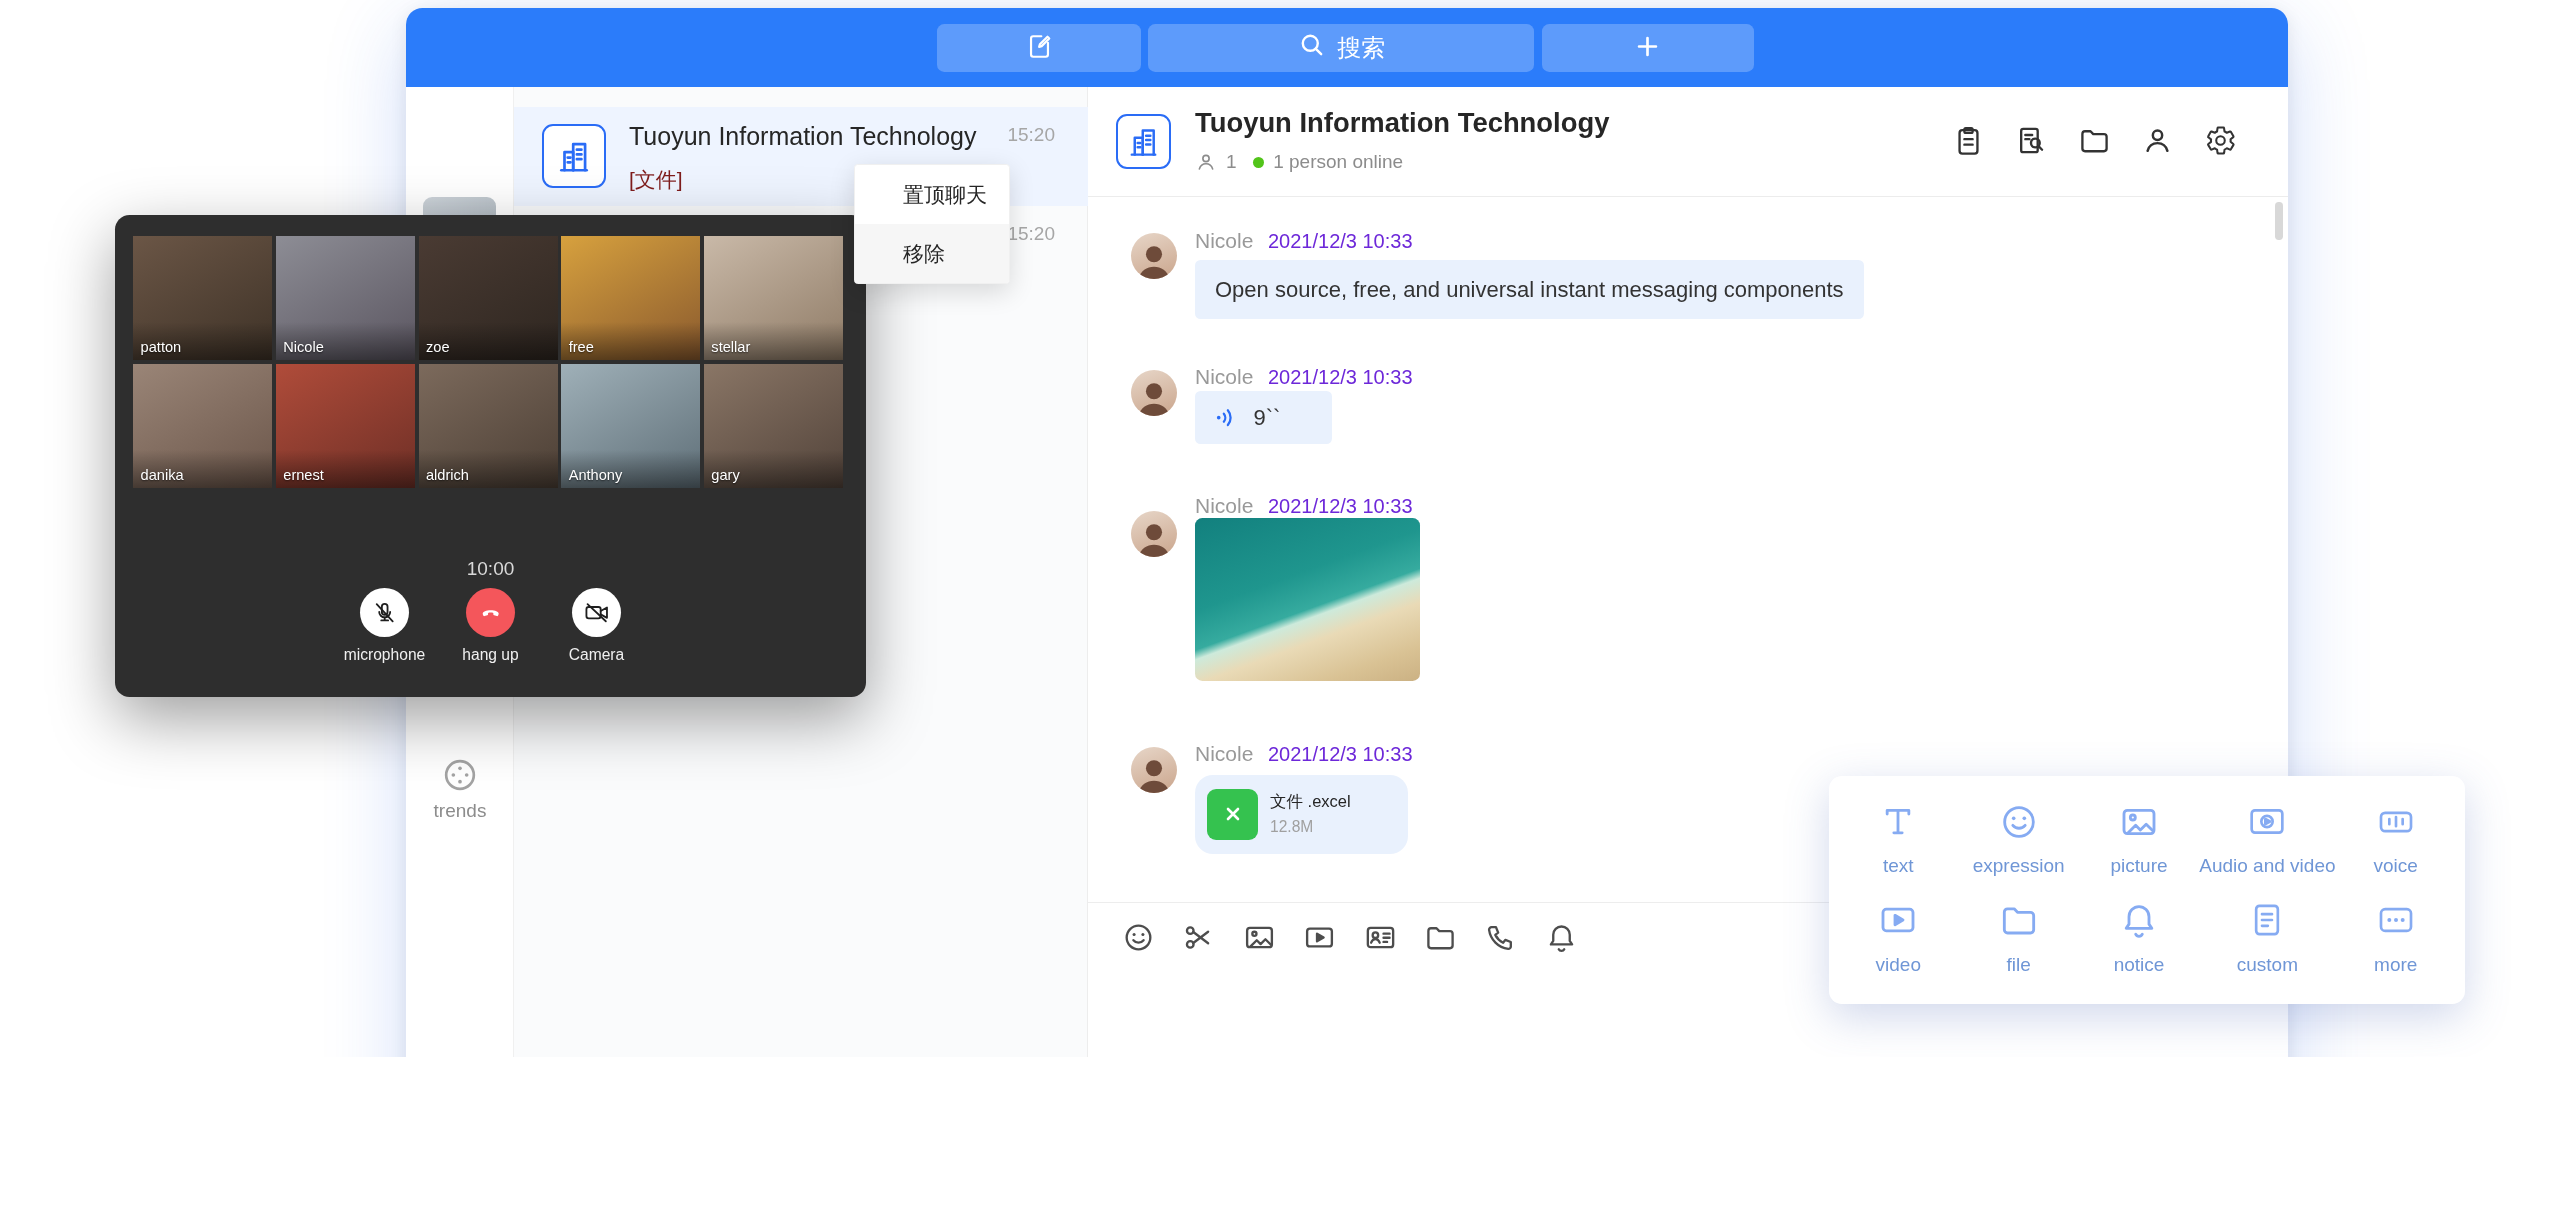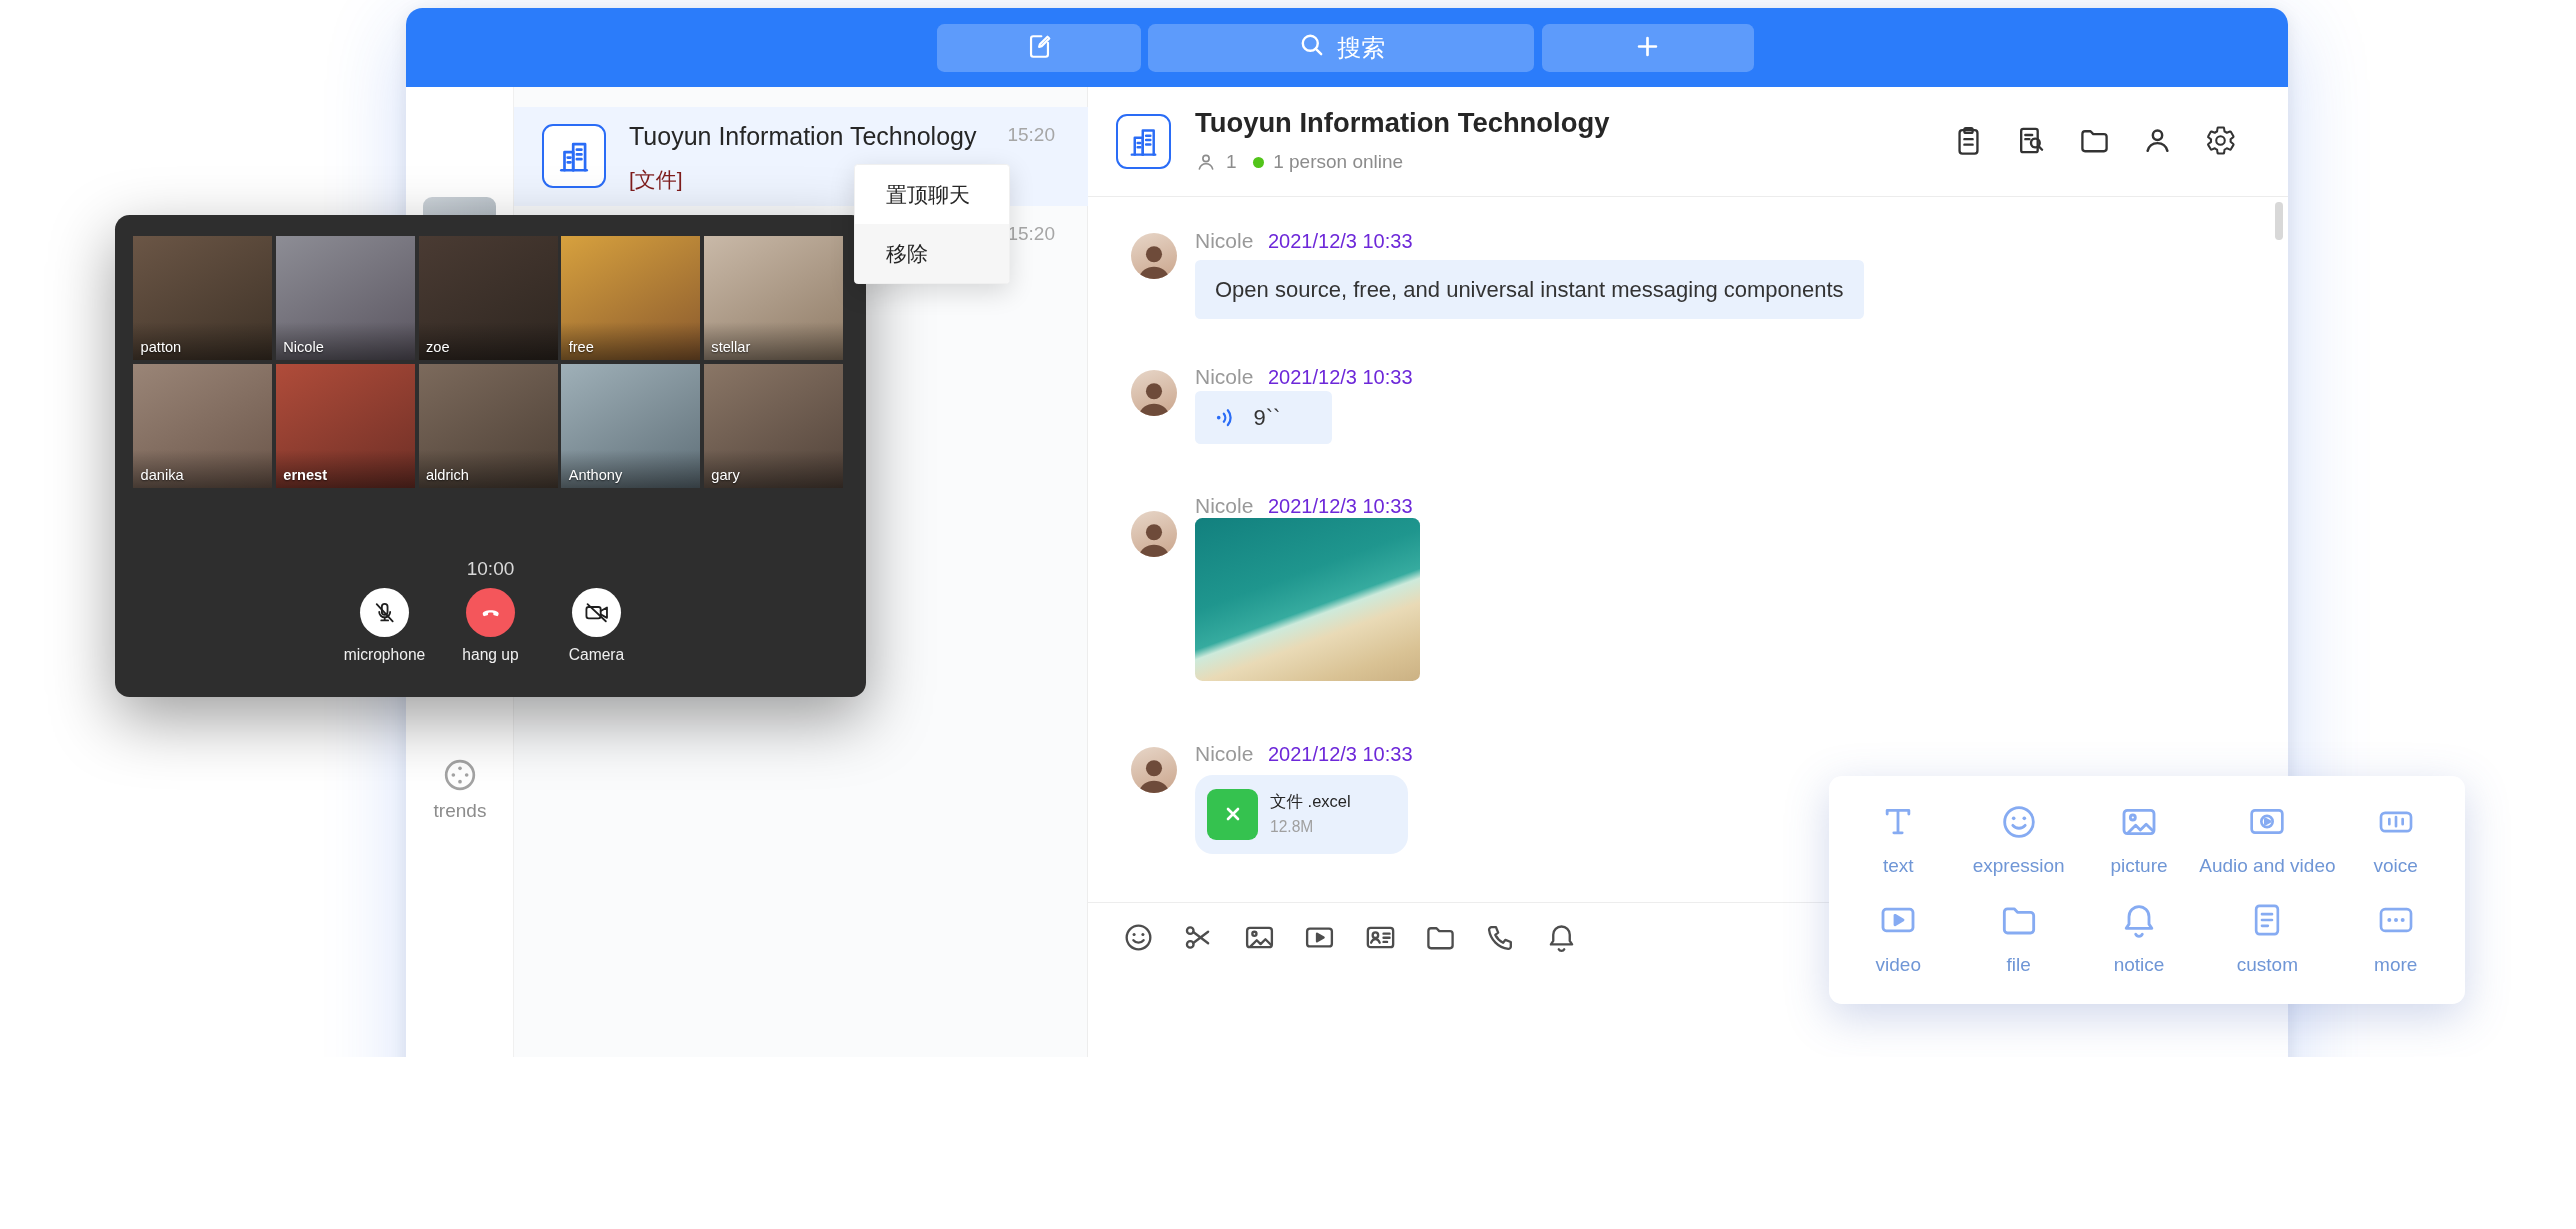--- a/index.html
+++ b/index.html
@@ -37,21 +37,21 @@
   .ci-icon { position:absolute; left:28px; top:16.5px; width:64px; height:64px; background:#fff;
              border:2.7px solid #2a6cf6; border-radius:11px; display:flex; align-items:center; justify-content:center; color:#2a6cf6; }
   .ci-icon svg { width:38px; height:38px; }
   .ci-title { position:absolute; left:115px; top:14.6px; font-size:25px; color:#262626; font-weight:500; white-space:nowrap; }
   .ci-sub { position:absolute; left:115px; top:59px; font-size:21px; color:#7f1d1d; }
   .ci-time { position:absolute; right:33px; top:16.5px; font-size:19px; color:#a6a6a6; }
 
   
   .ctx-menu { position:absolute; left:448px; top:156px; width:156px; background:#fff; border:0.9px solid #f0f0f0;
               border-radius:3.7px; box-shadow:0 7.3px 25.6px rgba(0,0,0,.14); z-index:40; overflow:hidden; }
-  .ctx-item { height:59px; line-height:59px; padding-left:31px; font-size:21px; color:#262626; cursor:pointer; }
+  .ctx-item { height:59px; line-height:59px; padding-left:48px; font-size:21px; color:#262626; cursor:pointer; }
   .ctx-item + .ctx-item { background:#f6f6f6; }
 
   
   .chat { position:absolute; left:682px; top:79px; right:0; bottom:0; background:#fff; }
   .chat-header { position:absolute; left:0; top:0; right:0; height:110px; background:#fff; border-bottom:0.9px solid #ececec; }
   .ch-icon { position:absolute; left:28px; top:26.5px; width:55px; height:55px; background:#fff;
              border:2.7px solid #2a6cf6; border-radius:11px; display:flex; align-items:center; justify-content:center; color:#2a6cf6; }
   .ch-icon svg { width:35px; height:35px; }
   .ch-title { position:absolute; left:107px; top:20px; font-size:27.4px; font-weight:700; color:#262626; white-space:nowrap; }
   .ch-subrow { position:absolute; left:107px; top:64px; display:flex; align-items:center; gap:9.1px; font-size:19px; color:#8c8c8c; }
@@ -93,21 +93,21 @@
   
   .call { position:absolute; left:115px; top:215px; width:751px; height:482px; background:#2e2e2e; border-radius:14.6px;
           box-shadow:0 22px 64px rgba(0,0,0,.38); z-index:30; }
   .call-grid { position:absolute; left:18.3px; top:21px; display:grid; grid-template-columns:repeat(5,139px); grid-auto-rows:124px; gap:3.7px; }
   .tile { position:relative; overflow:hidden; }
   .tile::after { content:""; position:absolute; left:0; right:0; bottom:0; height:38px; background:linear-gradient(transparent,rgba(0,0,0,.45)); }
   .tile-name { position:absolute; left:7.3px; bottom:4.6px; font-size:14.6px; color:#fff; z-index:2; text-shadow:0 0.9px 1.8px rgba(0,0,0,.6); }
   .t1{background:linear-gradient(150deg,#6b5646,#3e3227);} .t2{background:linear-gradient(150deg,#8d8d95,#5a5560);}
   .t3{background:linear-gradient(150deg,#4a3b33,#2e2620);} .t4{background:linear-gradient(150deg,#d7a13e,#8a5a2e);}
   .t5{background:linear-gradient(150deg,#c9b9a8,#8f7b66);} .t6{background:linear-gradient(150deg,#9a8577,#6b564a);}
-  .t7{background:linear-gradient(150deg,#b04c3a,#6e2f26);font-weight:bold;} .t8{background:linear-gradient(150deg,#7c6a5c,#4c3f35);}
+  .t7{background:linear-gradient(150deg,#b04c3a,#6e2f26);} .t8{background:linear-gradient(150deg,#7c6a5c,#4c3f35);}
   .t9{background:linear-gradient(150deg,#9fb0b8,#5f6f78);} .t10{background:linear-gradient(150deg,#8a7666,#52433a);}
   .call-timer { position:absolute; left:0; right:0; top:343px; text-align:center; font-size:19px; color:#d9d9d9; }
   .call-controls { position:absolute; left:0; right:0; top:373px; display:flex; justify-content:center; }
   .ctrl { width:106px; display:flex; flex-direction:column; align-items:center; }
   .call-btn { width:49px; height:49px; border-radius:50%; border:none; display:flex; align-items:center; justify-content:center;
               background:#fff; cursor:pointer; }
   .call-btn svg { width:27.4px; height:27.4px; color:#1f1f1f; }
   .call-btn.red { background:#f4565b; }
   .call-btn.red svg { color:#fff; }
   .ctrl-label { margin-top:9.1px; font-size:15.6px; color:#f0f0f0; }

